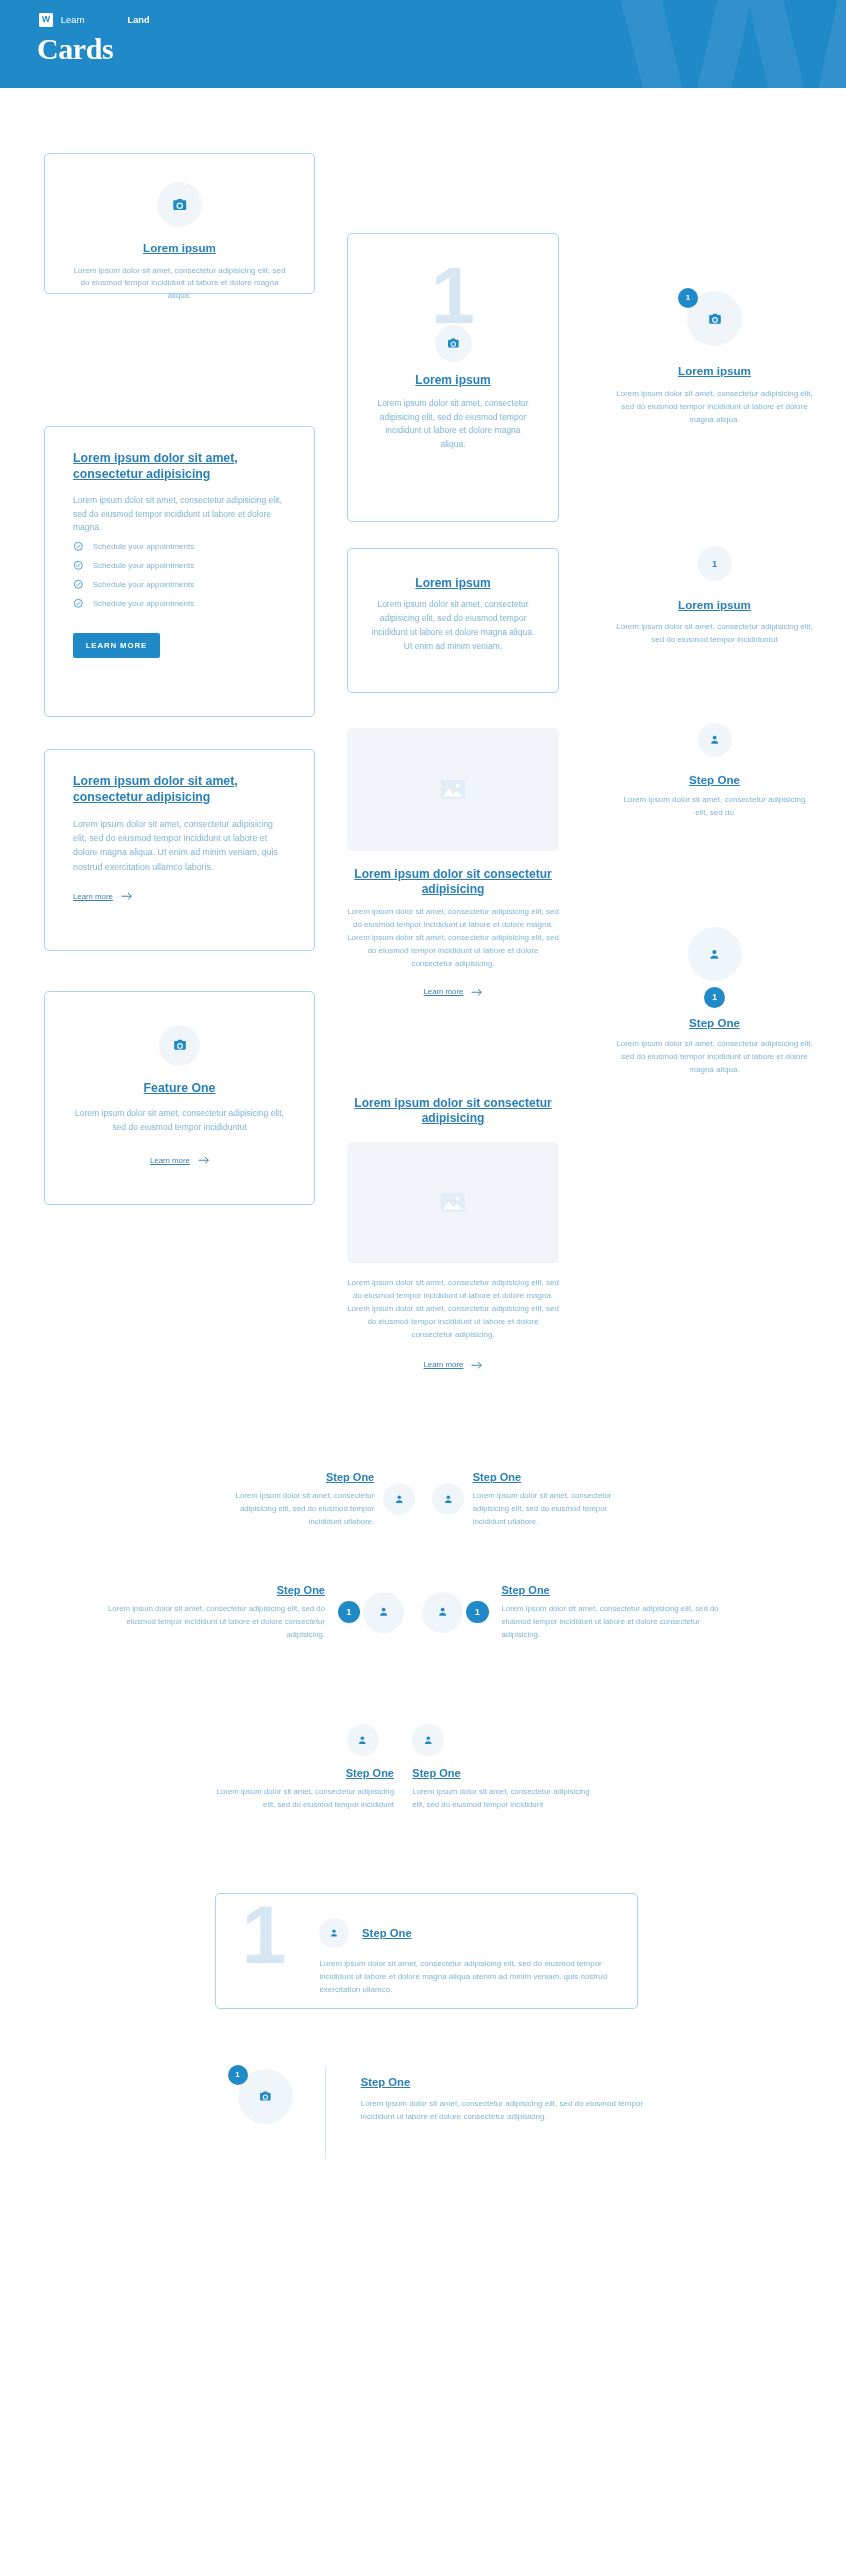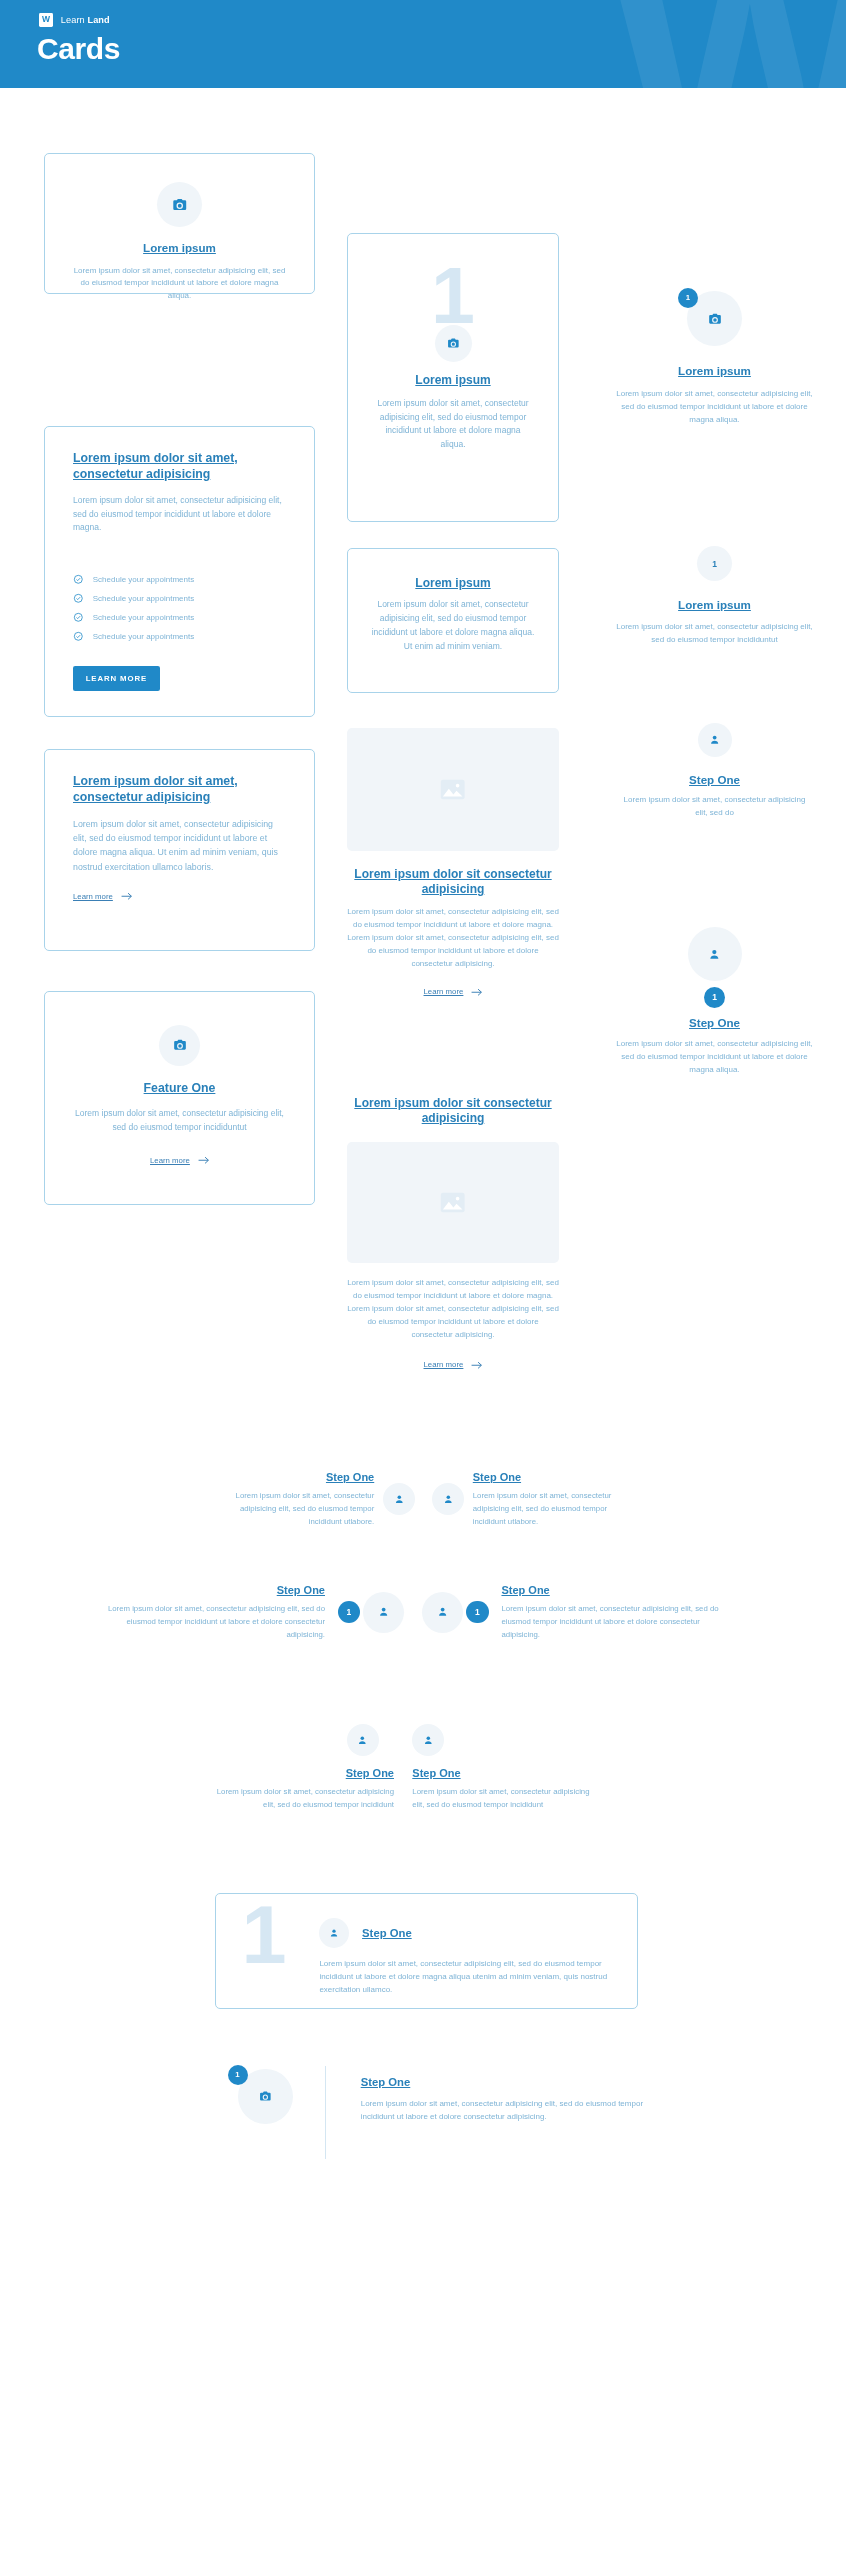--- a/index.html
+++ b/index.html
@@ -37,26 +37,27 @@
   }
   .brand-mark {
     width: 14px; height: 14px;
     background: #ffffff;
     border-radius: 1.4px;
     display: flex; align-items: center; justify-content: center;
     font-size: 8.5px; font-weight: 700; color: #2089c8;
     line-height: 1;
   }
   .brand-text { font-size: 9.2px; color: #ffffff; letter-spacing: 0.1px; }
-  .brand-text b { font-weight: 700; }
+  .brand-text b { font-weight: 700; margin-left: 40px; }
   .page-title {
     position: absolute;
     left: 37px; top: 32px;
     font-size: 30px; font-weight: 700; color: #ffffff;
     letter-spacing: -0.4px;
+    font-family: Liberation Serif, serif;
   }
 
   
   .stage { position: relative; width: 846px; }
 
   .card {
     background: #ffffff;
     border: 0.7px solid #a8d3ea;
     border-radius: 5px;
     position: absolute;
@@ -159,21 +160,21 @@
           <path d="M9 3l-1.5 2H4a2 2 0 00-2 2v11a2 2 0 002 2h16a2 2 0 002-2V7a2 2 0 00-2-2h-3.5L15 3H9zm3 5.5a5 5 0 110 10 5 5 0 010-10zm0 2a3 3 0 100 6 3 3 0 000-6z"></path>
         </svg>
     </div>
     <div class="h-title t-center" style="font-size:11.6px;">Lorem ipsum</div>
     <div class="p-body t-center" style="font-size:8px;margin-top:8.5px;">Lorem ipsum dolor sit amet, consectetur adipisicing elit, sed do eiusmod tempor incididunt ut labore et dolore magna aliqua.</div>
   </div>
 
   <div class="card" style="left:44px; top:338px; width:271px; height:291px; padding:24px 28px;">
     <div class="h-title" style="font-size:12.3px;">Lorem ipsum dolor sit amet, consectetur adipisicing</div>
     <div class="p-body" style="font-size:8.5px;margin-top:11.3px;">Lorem ipsum dolor sit amet, consectetur adipisicing elit, sed do eiusmod tempor incididunt ut labore et dolore magna.</div>
-    <div style="margin-top:39px;">
+    <div style="margin-top:6px;">
       <div class="check-row">
         <svg width="10.6" height="10.6" viewBox="0 0 24 24" fill="none" stroke="#2089c8" stroke-width="1.8">
             <circle cx="12" cy="12" r="9"></circle>
             <path d="M8 12.4l2.6 2.6L16.2 9.4"></path>
           </svg>
         <span class="lbl">Schedule your appointments</span>
       </div>
       <div class="check-row">
         <svg width="10.6" height="10.6" viewBox="0 0 24 24" fill="none" stroke="#2089c8" stroke-width="1.8">
             <circle cx="12" cy="12" r="9"></circle>

